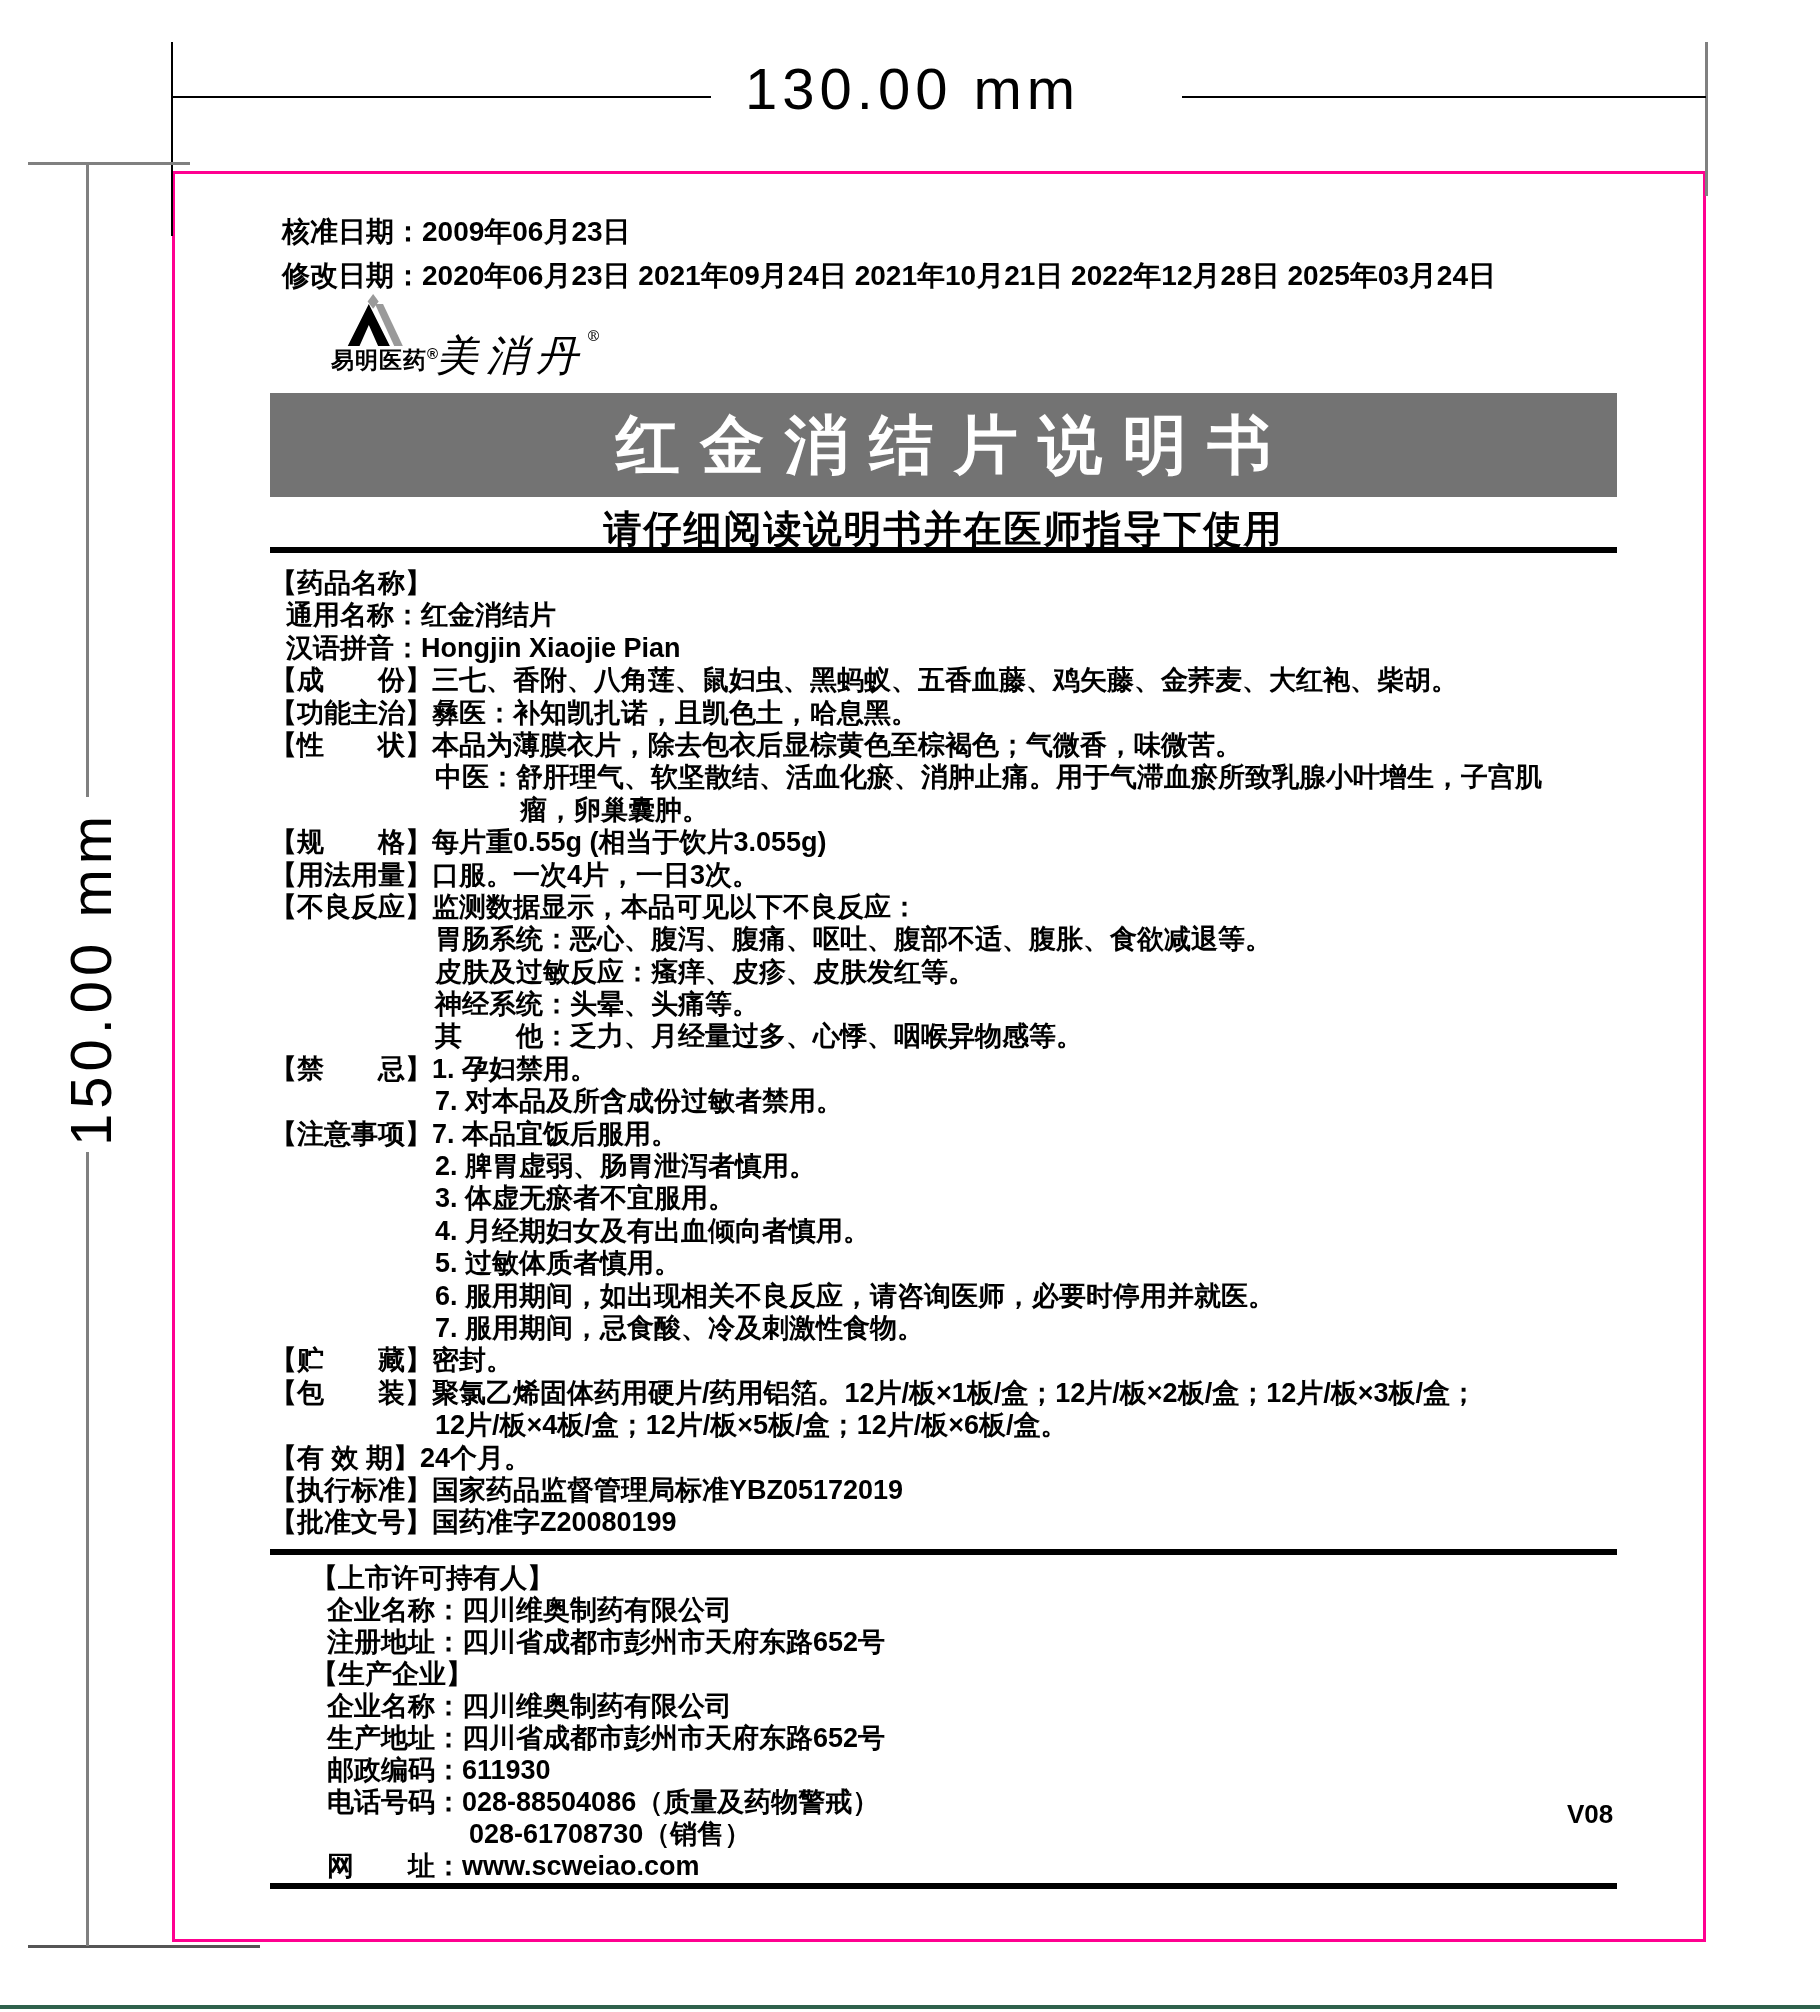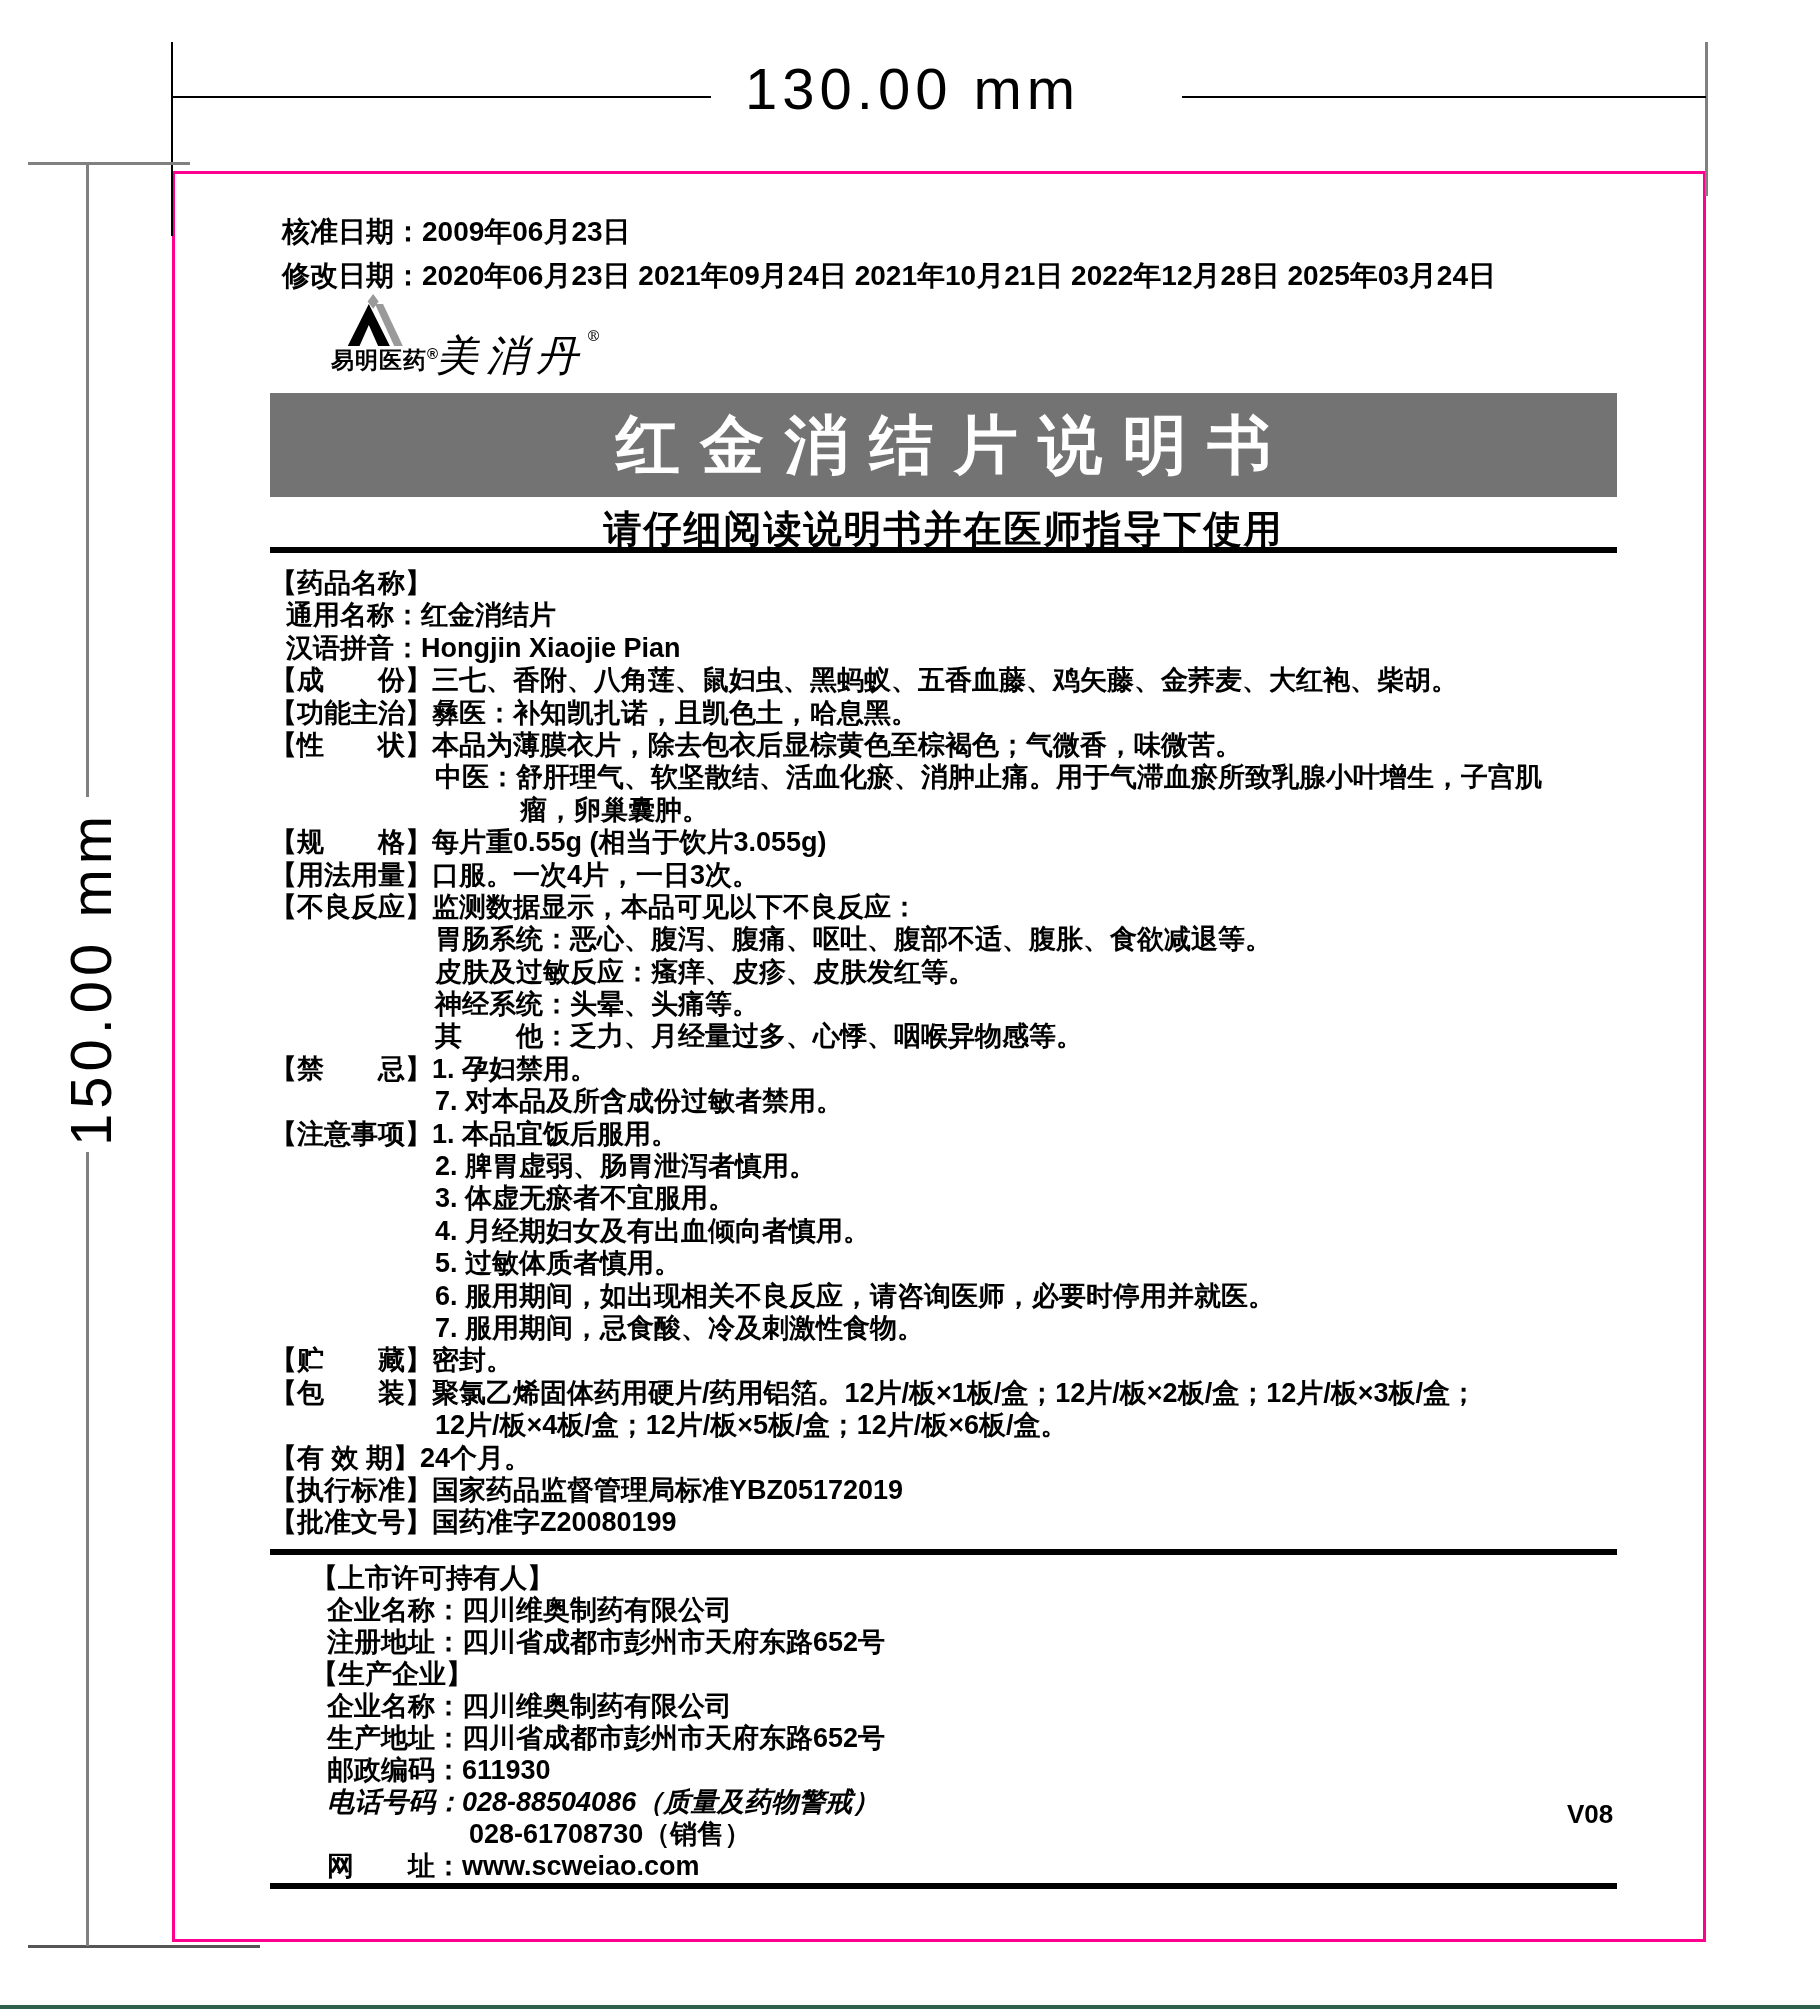--- a/index.html
+++ b/index.html
@@ -106,21 +106,21 @@
     <div class="line" style="padding-left: 250px;">瘤，卵巢囊肿。</div>
     <div class="line" style="padding-left: 0px;">【规　　格】每片重0.55g (相当于饮片3.055g)</div>
     <div class="line" style="padding-left: 0px;">【用法用量】口服。一次4片，一日3次。</div>
     <div class="line" style="padding-left: 0px;">【不良反应】监测数据显示，本品可见以下不良反应：</div>
     <div class="line" style="padding-left: 165px;">胃肠系统：恶心、腹泻、腹痛、呕吐、腹部不适、腹胀、食欲减退等。</div>
     <div class="line" style="padding-left: 165px;">皮肤及过敏反应：瘙痒、皮疹、皮肤发红等。</div>
     <div class="line" style="padding-left: 165px;">神经系统：头晕、头痛等。</div>
     <div class="line" style="padding-left: 165px;">其　　他：乏力、月经量过多、心悸、咽喉异物感等。</div>
     <div class="line" style="padding-left: 0px;">【禁　　忌】1. 孕妇禁用。</div>
     <div class="line" style="padding-left: 165px;">7. 对本品及所含成份过敏者禁用。</div>
-    <div class="line" style="padding-left: 0px;">【注意事项】1. 本品宜饭后服用。</div>
+    <div class="line" style="padding-left: 0px;">【注意事项】7. 本品宜饭后服用。</div>
     <div class="line" style="padding-left: 165px;">2. 脾胃虚弱、肠胃泄泻者慎用。</div>
     <div class="line" style="padding-left: 165px;">3. 体虚无瘀者不宜服用。</div>
     <div class="line" style="padding-left: 165px;">4. 月经期妇女及有出血倾向者慎用。</div>
     <div class="line" style="padding-left: 165px;">5. 过敏体质者慎用。</div>
     <div class="line" style="padding-left: 165px;">6. 服用期间，如出现相关不良反应，请咨询医师，必要时停用并就医。</div>
     <div class="line" style="padding-left: 165px;">7. 服用期间，忌食酸、冷及刺激性食物。</div>
     <div class="line" style="padding-left: 0px;">【贮　　藏】密封。</div>
     <div class="line" style="padding-left: 0px;">【包　　装】聚氯乙烯固体药用硬片/药用铝箔。12片/板×1板/盒；12片/板×2板/盒；12片/板×3板/盒；</div>
     <div class="line" style="padding-left: 165px;">12片/板×4板/盒；12片/板×5板/盒；12片/板×6板/盒。</div>
     <div class="line" style="padding-left: 0px;">【有 效 期】24个月。</div>
@@ -131,21 +131,21 @@
 <div class="rule" style="top:1549px;"></div>
 
 <div class="text-block footer-block" style="top:1562px;margin-left:41px;">
     <div class="line" style="padding-left: 0px;">【上市许可持有人】</div>
     <div class="line" style="padding-left: 16px;">企业名称：四川维奥制药有限公司</div>
     <div class="line" style="padding-left: 16px;">注册地址：四川省成都市彭州市天府东路652号</div>
     <div class="line" style="padding-left: 0px;">【生产企业】</div>
     <div class="line" style="padding-left: 16px;">企业名称：四川维奥制药有限公司</div>
     <div class="line" style="padding-left: 16px;">生产地址：四川省成都市彭州市天府东路652号</div>
     <div class="line" style="padding-left: 16px;">邮政编码：611930</div>
-    <div class="line" style="padding-left: 16px; font-style: italic;">电话号码：028-88504086（质量及药物警戒）</div>
+    <div class="line" style="padding-left: 16px;">电话号码：028-88504086（质量及药物警戒）</div>
     <div class="line" style="padding-left: 158px;">028-61708730（销售）</div>
     <div class="line" style="padding-left: 16px;">网　　址：www.scweiao.com</div>
   </div>
 
 <div class="version" style="left:1567px;top:1799px;">V08</div>
 
 <div class="rule" style="top:1883px;"></div>
 
 <div class="bottom-green"></div>
 

